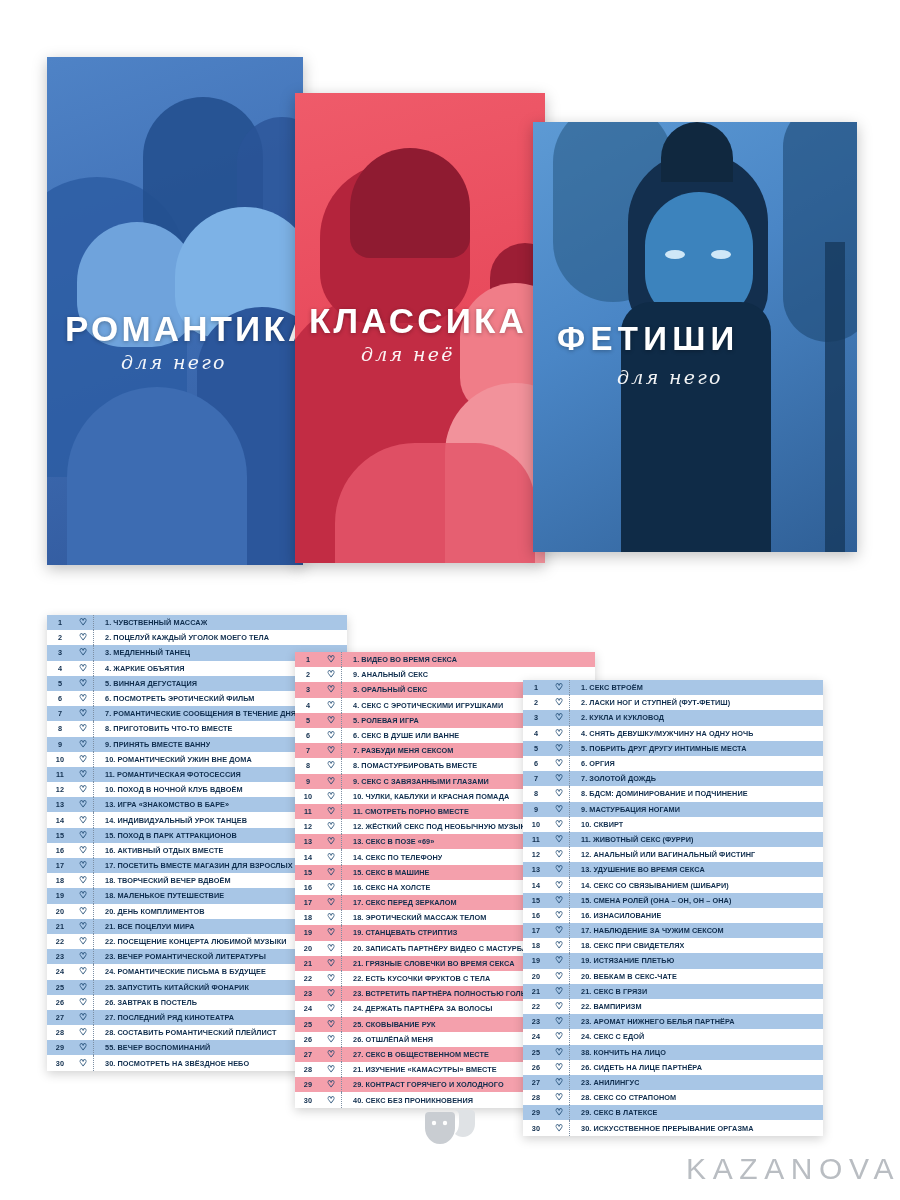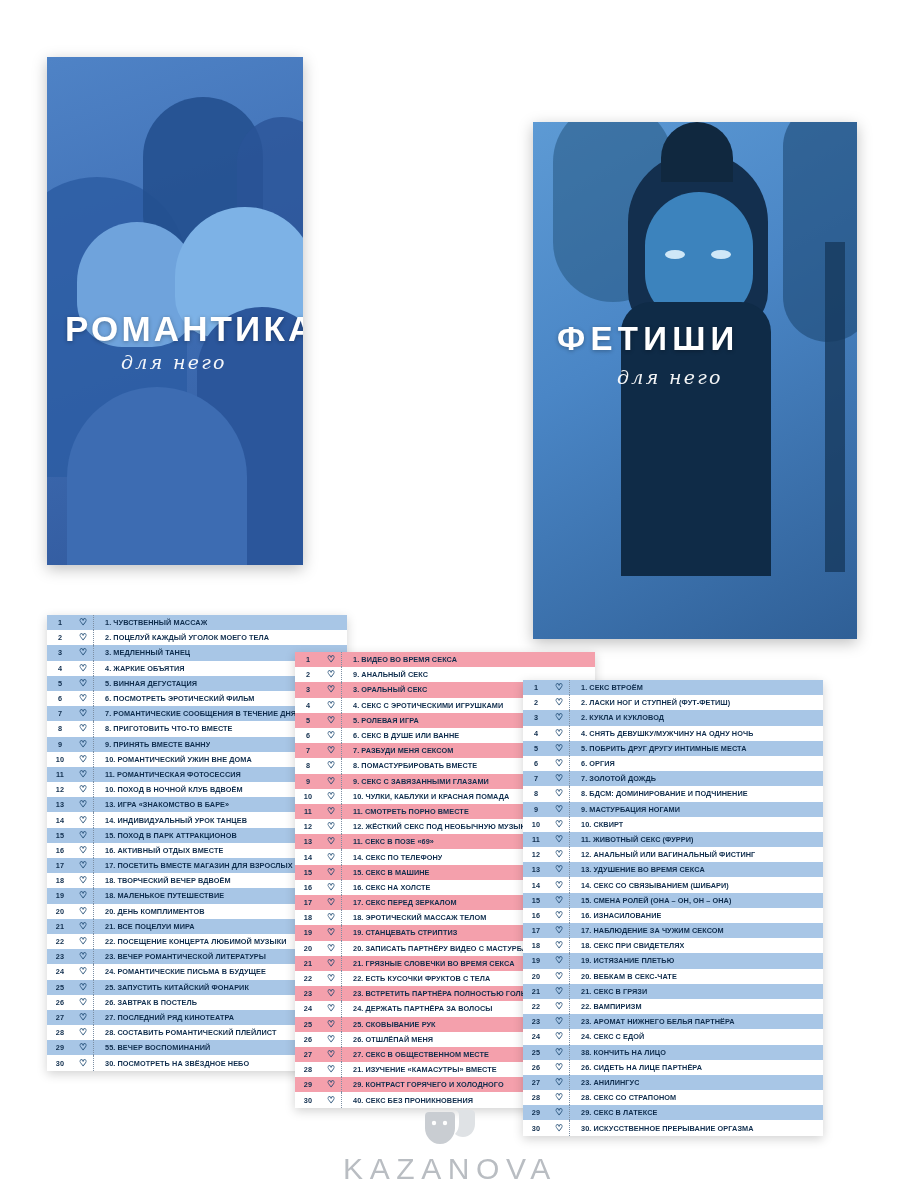--- a/index.html
+++ b/index.html
@@ -20,21 +20,21 @@
   }
   .cover-blue {
     left: 47px; top: 57px; width: 256px; height: 508px;
     background: linear-gradient(160deg,#4f83c6 0%, #3f6fb5 45%, #31589c 100%);
   }
   .cover-red {
     left: 295px; top: 93px; width: 250px; height: 470px;
     background: linear-gradient(165deg,#ef5b6a 0%, #e84a5c 50%, #d93d52 100%);
   }
   .cover-dark {
-    left: 533px; top: 122px; width: 324px; height: 517px;
+    left: 533px; top: 122px; width: 324px; height: 430px;
     background: linear-gradient(150deg,#5d9ad4 0%,#4a86c6 40%,#2f5f96 100%);
   }
 
   
   .sil { position: absolute; border-radius: 50%; }
 
   
   .b1 { left:-40px; top:120px; width:180px; height:300px; background:#2d5da3; opacity:.85; border-radius:90px 90px 0 0; }
   .b2 { left:30px; top:165px; width:120px; height:125px; background:#6fa3dc; border-radius:60px 60px 45px 45px; }
   .b3 { left:96px; top:40px; width:120px; height:150px; background:#24508f; border-radius:60px 60px 30px 30px; opacity:.9;}
@@ -150,39 +150,51 @@
   .wm-mask {
     width: 54px; height: 40px;
     margin: 0 auto 4px auto;
     position: relative;
   }
   .wm-brand {
     font-size: 30px;
     letter-spacing: .22em;
     color: #b9bdc2;
     font-weight: 400;
+    text-align: right;
   }
 </style>
 </head>
 <body>
 
 <div class="stage">
 
   <div class="cover cover-blue">
     <div class="sil b1"></div>
     <div class="sil b3"></div>
     <div class="sil b7"></div>
     <div class="sil b2"></div>
     <div class="sil b4"></div>
     <div class="sil b5"></div>
     <div class="sil b6"></div>
     <div class="cover-title t-blue">РОМАНТИКА</div>
     <div class="cover-sub s-blue">для него</div>
   </div>
 
+  <div class="cover cover-red">
+    <div class="sil r3"></div>
+    <div class="sil r1"></div>
+    <div class="sil r2"></div>
+    <div class="sil r6"></div>
+    <div class="sil r4"></div>
+    <div class="sil r5"></div>
+    <div class="sil r7"></div>
+    <div class="cover-title t-red">КЛАССИКА</div>
+    <div class="cover-sub s-red">для неё</div>
+  </div>
 
   <div class="cover cover-dark">
     <div class="sil d1"></div>
     <div class="sil d2"></div>
     <div class="sil d7"></div>
     <div class="sil d3"></div>
     <div class="sil d4"></div>
     <div class="sil d6"></div>
     <div class="sil d5"></div>
     <div class="d-eye l"></div>
@@ -443,21 +455,21 @@
       <div class="row even">
         <span class="num">12</span>
         <span class="heart">♡</span>
         <span class="sep"></span>
         <span class="txt">12. ЖЁСТКИЙ СЕКС ПОД НЕОБЫЧНУЮ МУЗЫКУ</span>
       </div>
       <div class="row odd">
         <span class="num">13</span>
         <span class="heart">♡</span>
         <span class="sep"></span>
-        <span class="txt">11. СЕКС В ПОЗЕ «69»</span>
+        <span class="txt">13. СЕКС В ПОЗЕ «69»</span>
       </div>
       <div class="row even">
         <span class="num">14</span>
         <span class="heart">♡</span>
         <span class="sep"></span>
         <span class="txt">14. СЕКС ПО ТЕЛЕФОНУ</span>
       </div>
       <div class="row odd">
         <span class="num">15</span>
         <span class="heart">♡</span>

